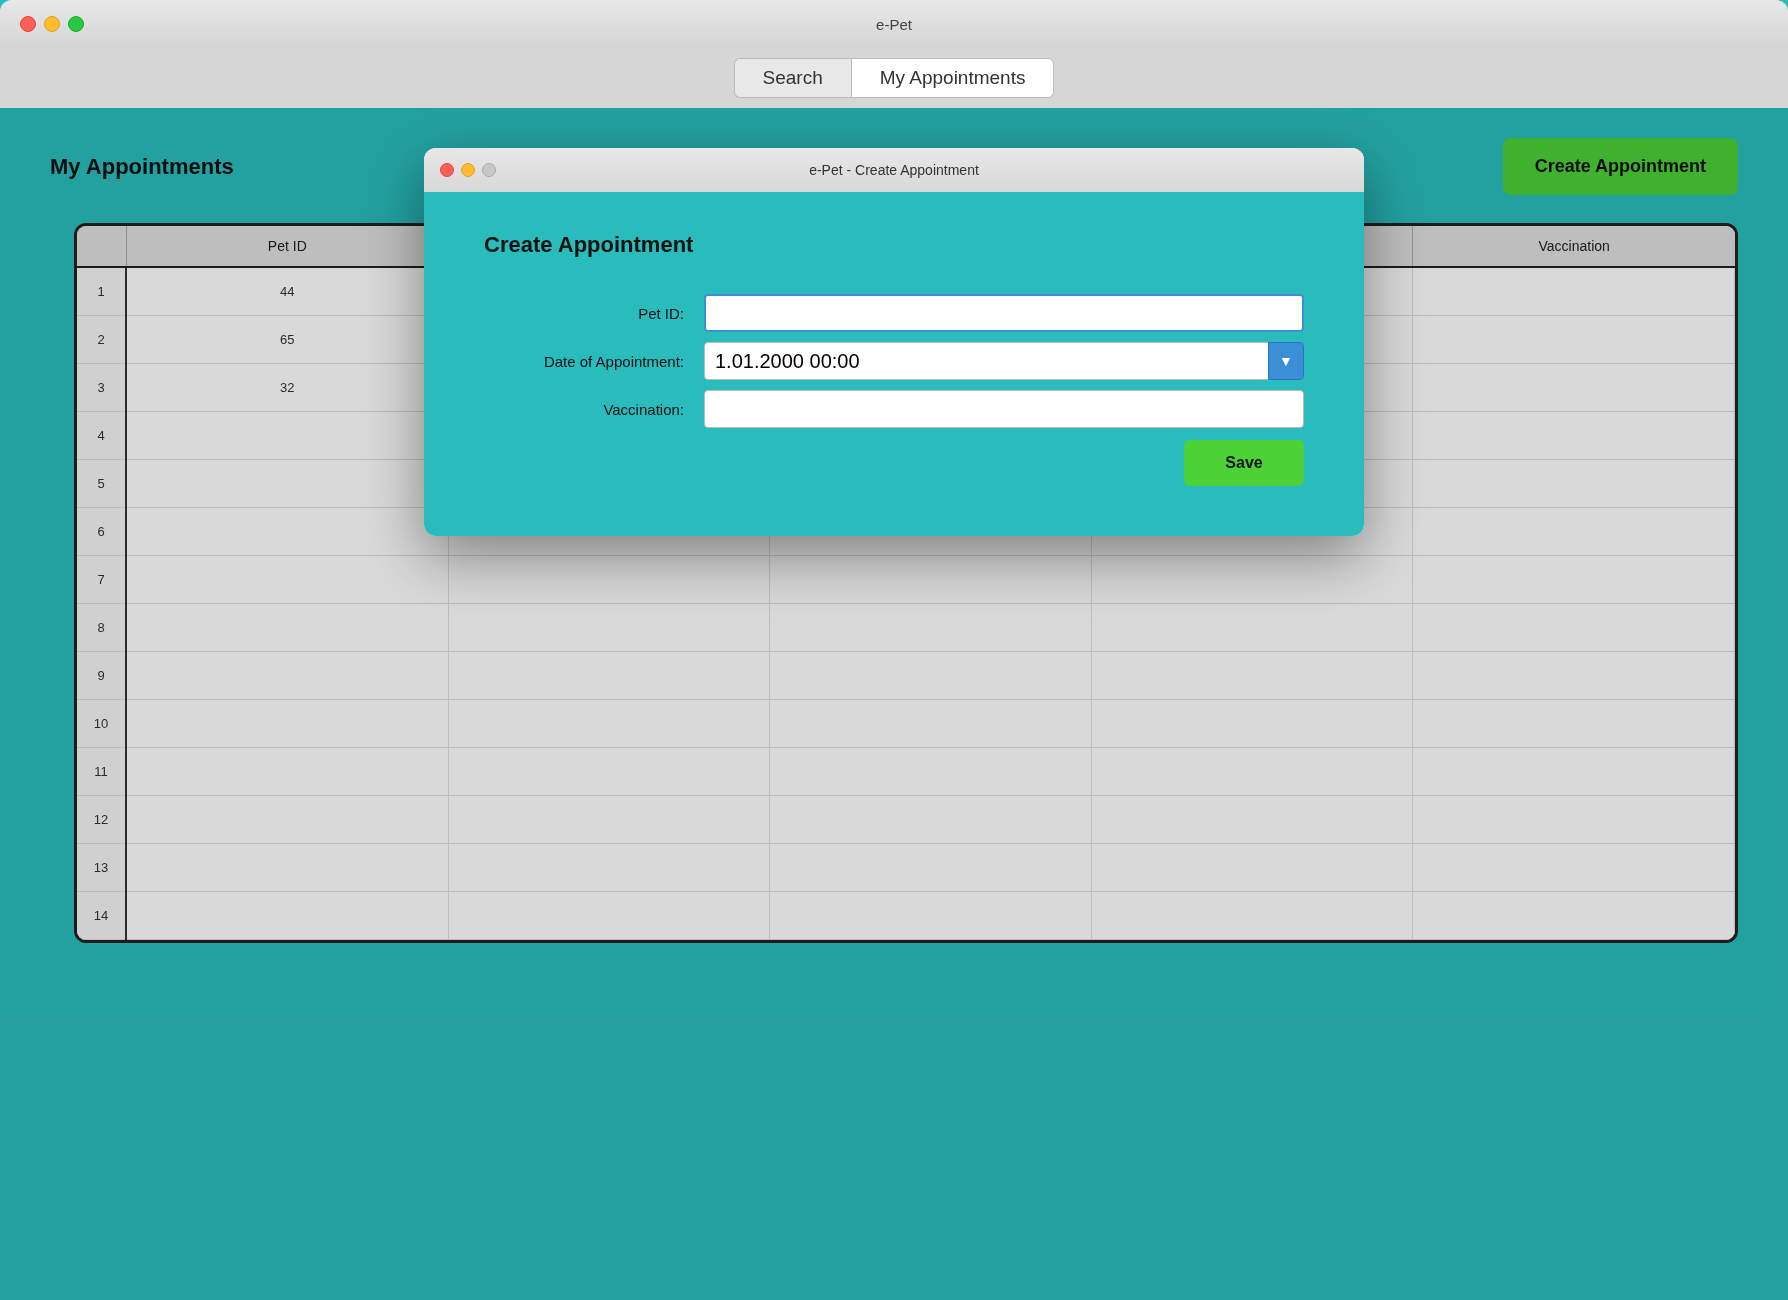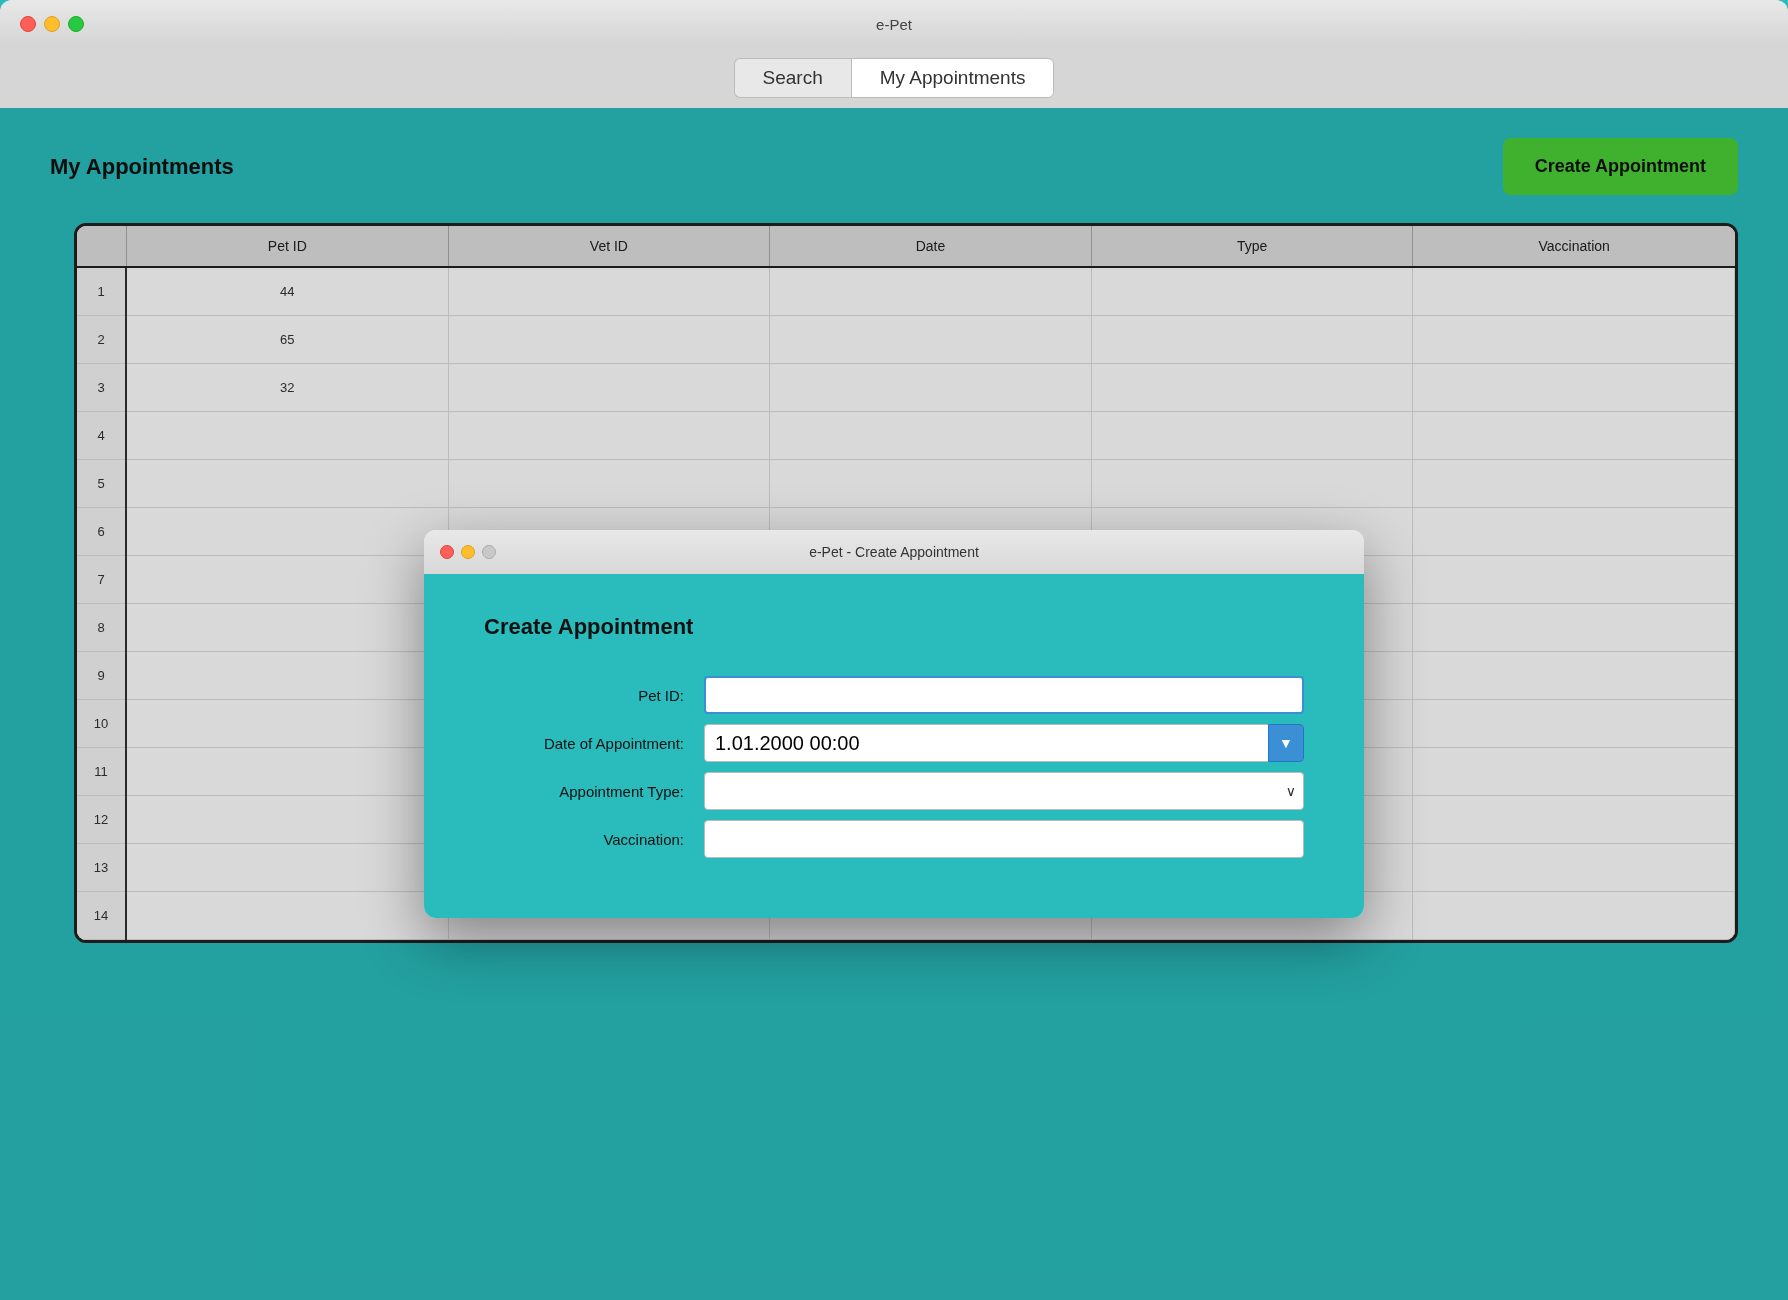--- a/index.html
+++ b/index.html
@@ -193,21 +193,21 @@
 
     
     .modal-overlay {
       position: absolute;
       top: 0;
       left: 0;
       right: 0;
       bottom: 0;
       background: rgba(0,0,0,0.15);
       display: flex;
-      align-items: center;
+      align-items: flex-start;
       justify-content: center;
       padding-top: 40px;
       z-index: 100;
     }
 
     .modal-window {
       width: 940px;
       background: #f0f0f0;
       border-radius: 12px;
       box-shadow: 0 20px 60px rgba(0,0,0,0.4);
@@ -554,32 +554,26 @@
           </div>
 
           <div class="form-row">
             <label class="form-label">Date of Appointment:</label>
             <div class="form-date-wrapper">
               <input class="form-date-input" type="text" value="1.01.2000 00:00" style="">
               <button class="date-dropdown-btn">▼</button>
             </div>
           </div>
 
-          <div class="form-row">
-            <label class="form-label">Appointment Type:</label>
-            <div class="form-select-wrapper">
-              <select class="form-select">
-                <option value=""></option>
-              </select>
-              <span class="select-arrow">∨</span>
-            </div>
-          </div>
 
           <div class="form-row">
             <label class="form-label">Vaccination:</label>
             <input class="form-text-input" type="text" value="" style="">
           </div>
 
+          <div class="save-row">
+            <button class="save-btn">Save</button>
+          </div>
         </div>
       </div>
     </div>
   </div>
 </div>
 
 </body></html>

